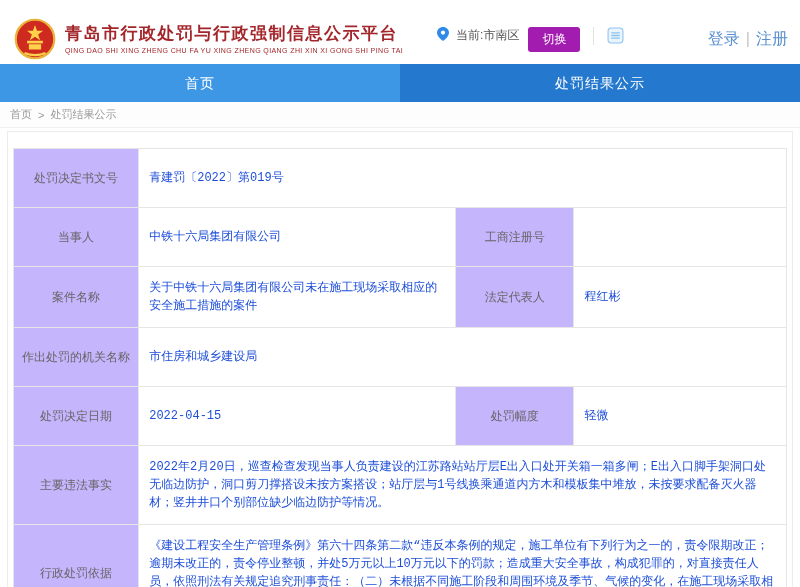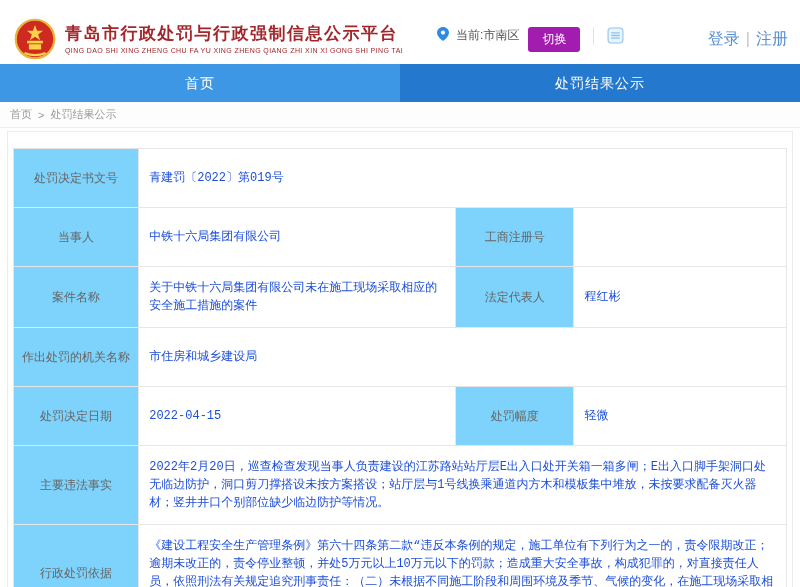--- a/index.html
+++ b/index.html
@@ -33,21 +33,21 @@
   .breadcrumb a { color:#999; text-decoration:none; cursor:pointer; }
 
   
   .card { margin:3px 7px 0; border:1px solid #ececec; padding:16px 5px 20px; background:#fff; }
   .page-title { text-align:center; font-size:18px; color:#333; font-weight:bold;
     letter-spacing:3px; margin:8px 0 22px; }
 
   .case-table { width:100%; border-collapse:collapse; table-layout:fixed; font-size:12px; }
   .case-table td { border:1px solid #e6e6e6; padding:12px 10px; line-height:18px;
     word-break:break-all; vertical-align:middle; }
-  td.lbl { background:#7dd3fc; color:#666; text-align:center; padding:20px 4px; }
+  td.lbl { background:#c4b5fd; color:#666; text-align:center; padding:20px 4px; }
   td.val { color:#1d4ed8; text-align:left;font-family:Liberation Mono, monospace; }
   col.c1 { width:16.2%; } col.c2 { width:41%; } col.c3 { width:15.3%; } col.c4 { width:27.5%; }
 </style>
 </head>
 <body>
 
 <header class="topbar">
   <div class="brand">
     <svg class="logo" viewBox="0 0 48 48">
       <circle cx="24" cy="24" r="22" fill="#cf2a1f"></circle>

